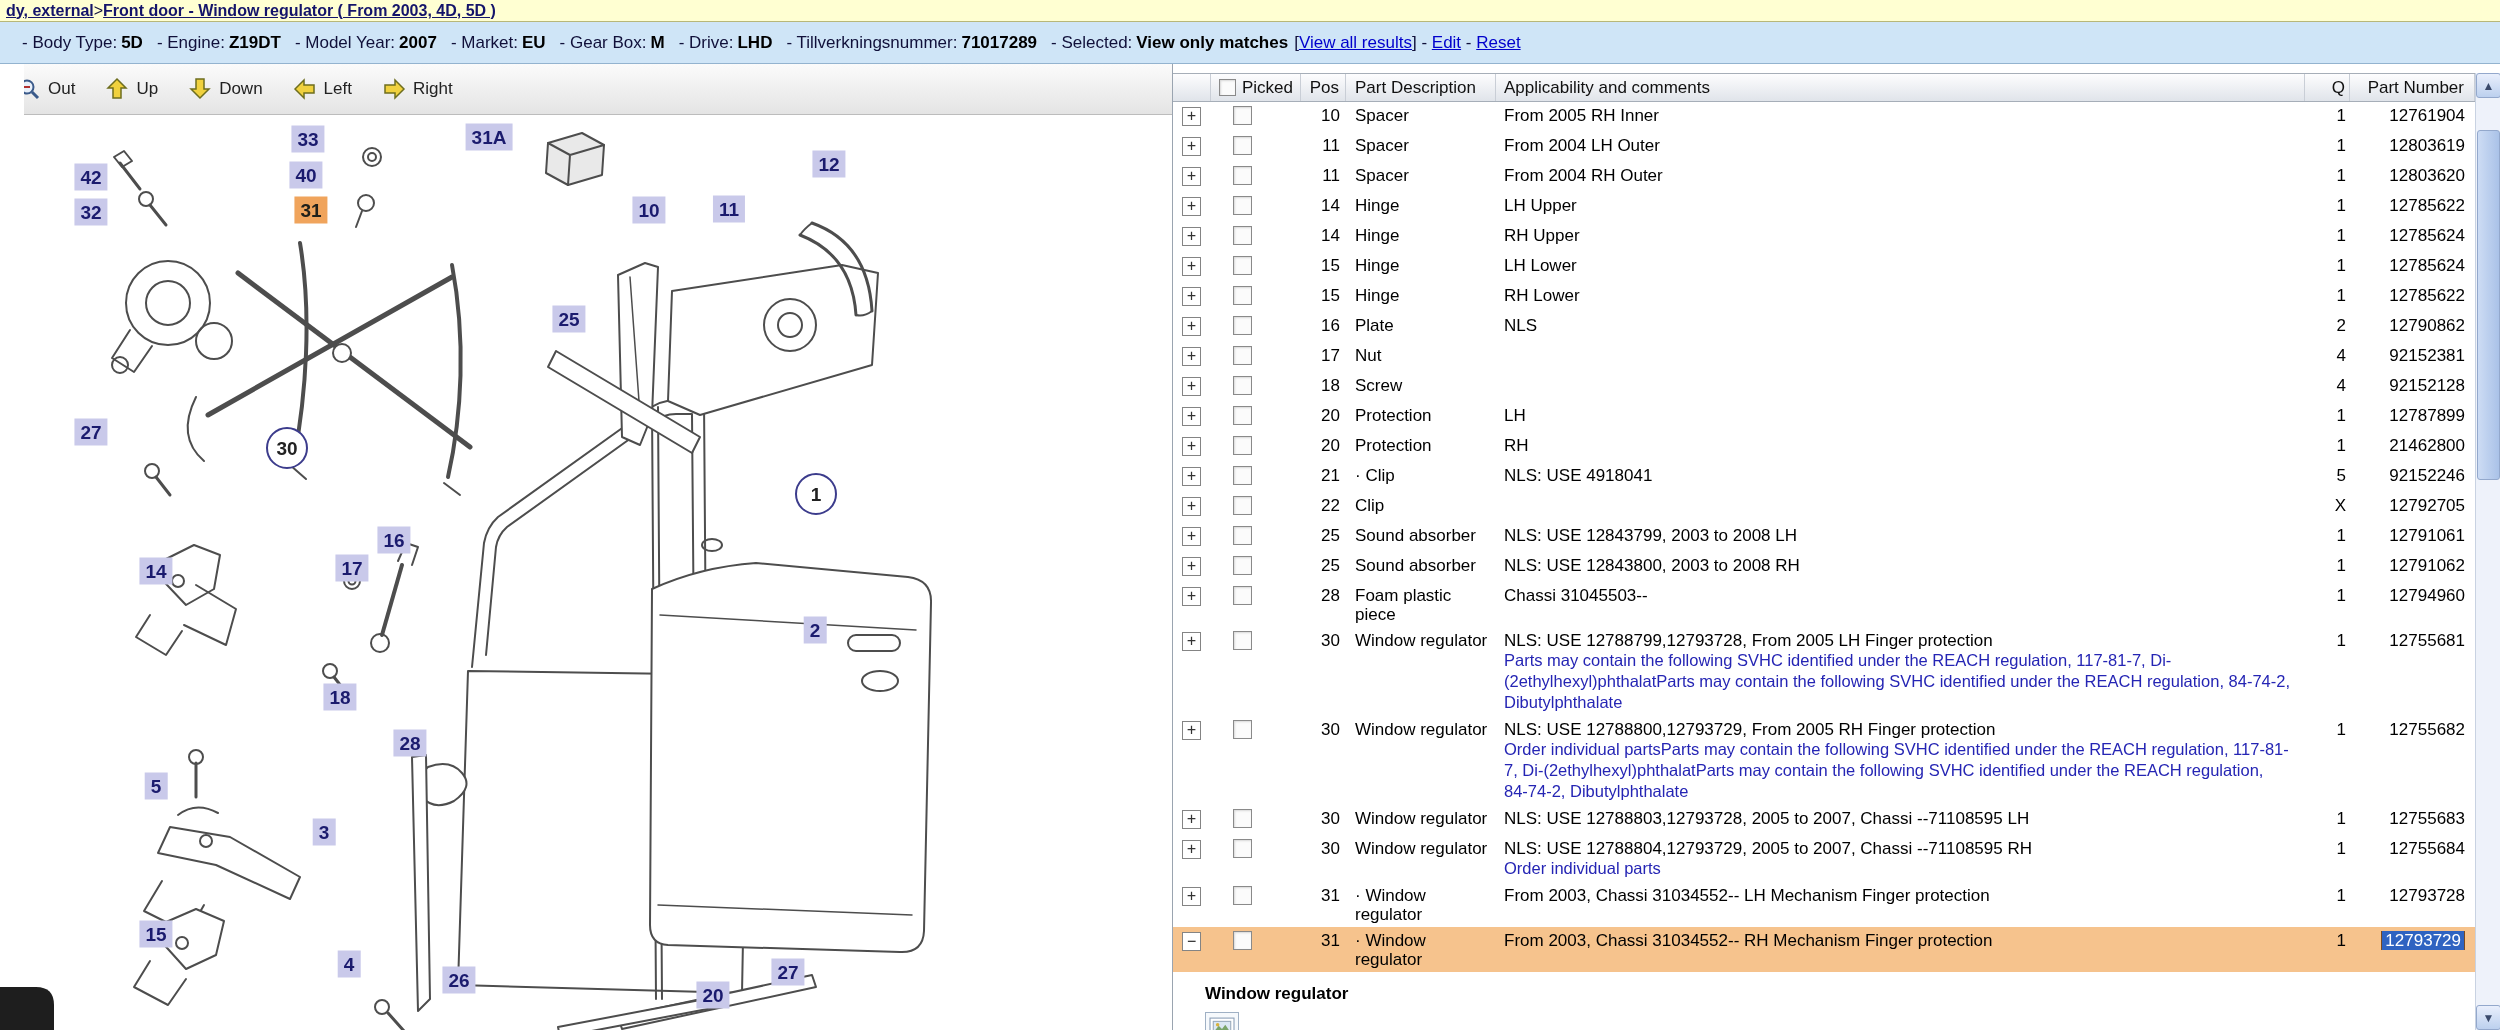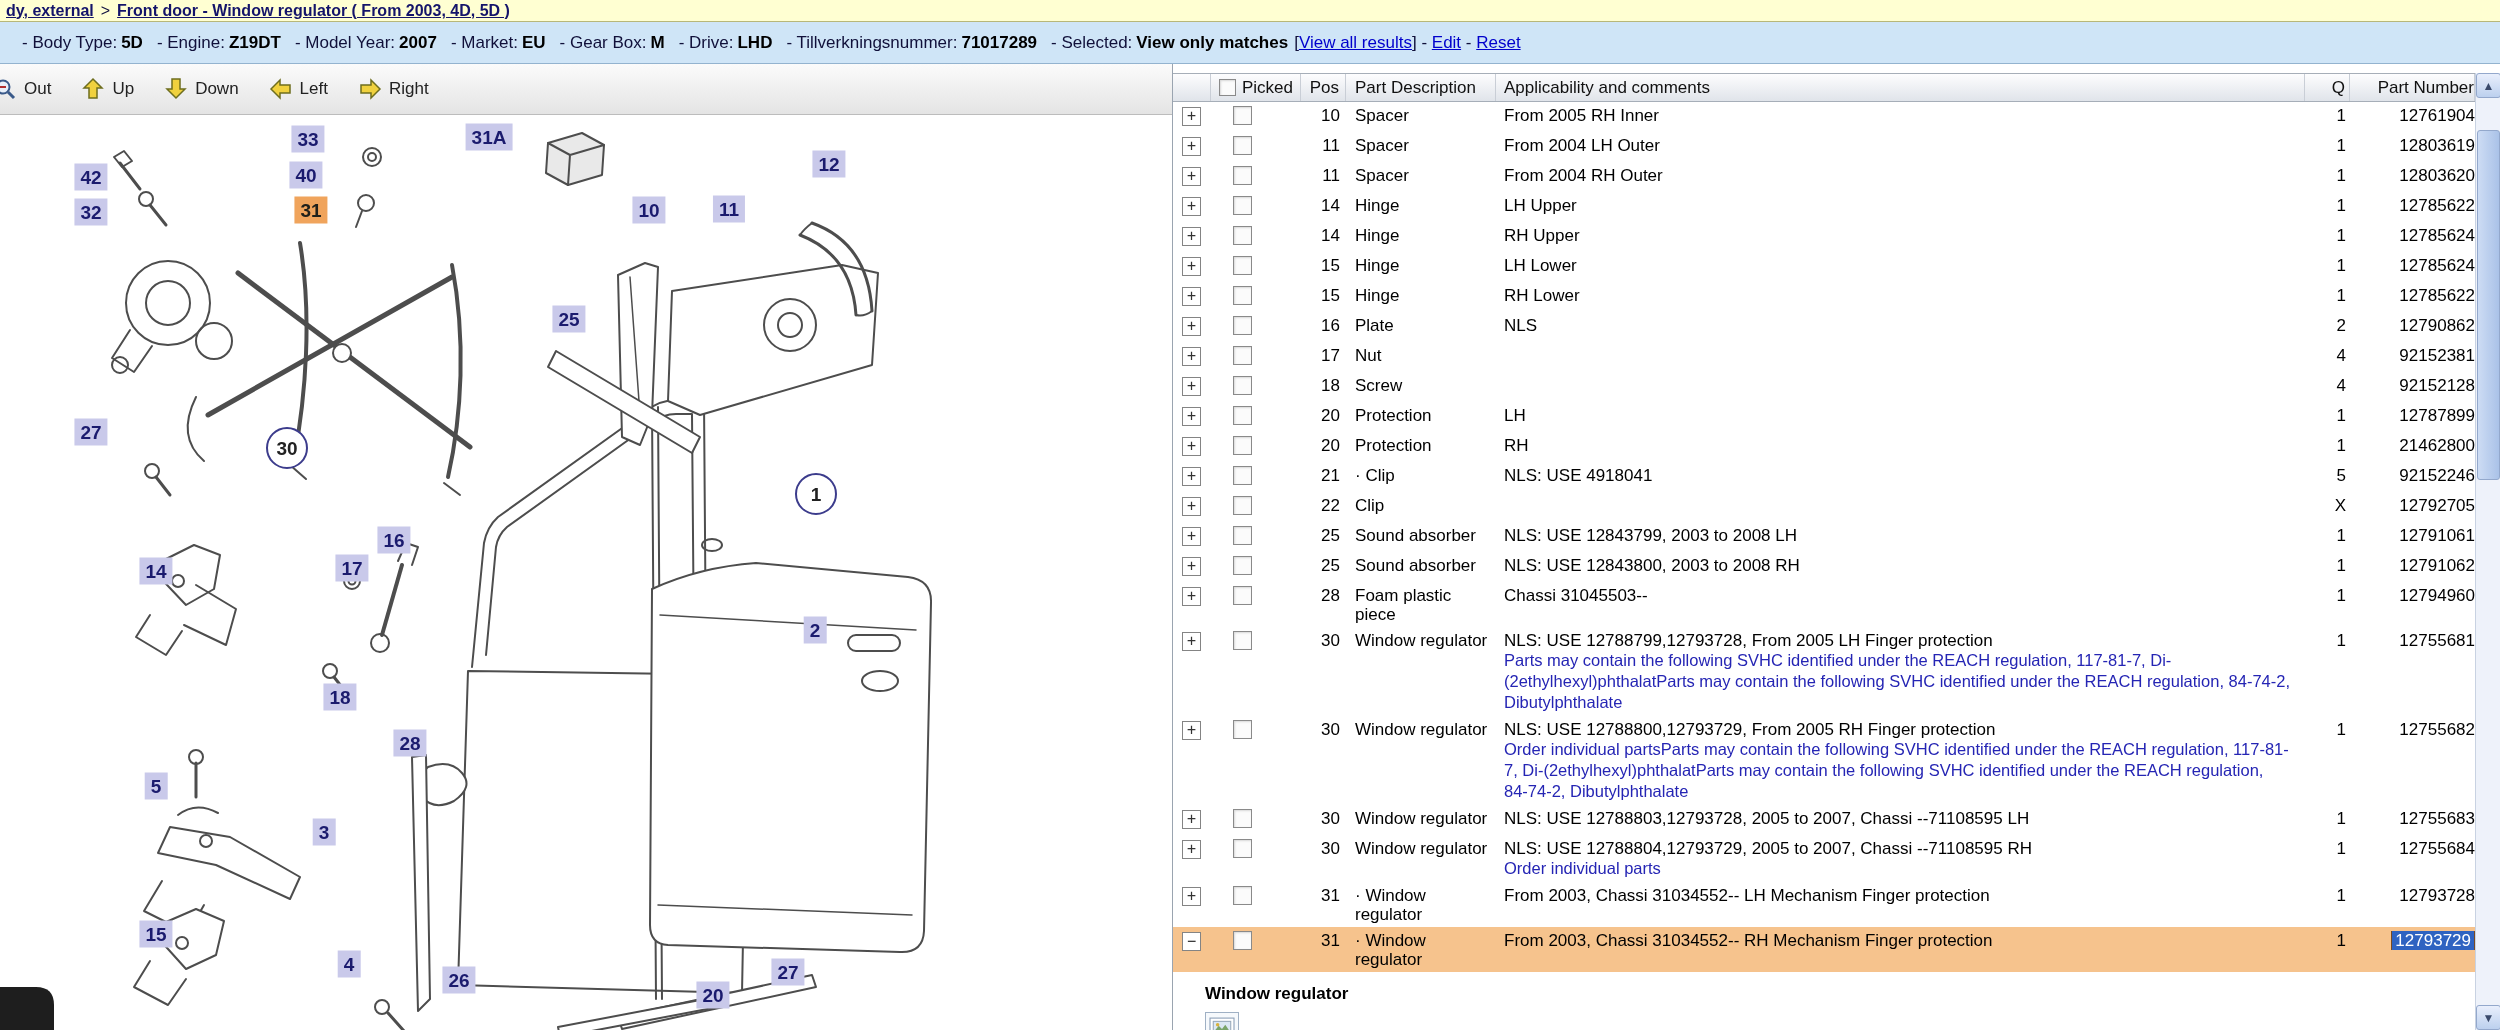--- a/index.html
+++ b/index.html
@@ -2,35 +2,35 @@
 <html style="--breadcrumb-bg: #ffffd2; --filter-bg: #cfe5f7; --highlight-row: #f6c38d; --selection-bg: #2f63c1; --note-text: #2525b4; --label-bg: #c9c9ea; --label-text: #1b1b6e; --label-highlight-bg: #f0a45c; --link: #0000cc;"><head>
 <meta charset="utf-8">
 <style>
   * { margin:0; padding:0; box-sizing:border-box; }
   html,body { width:2500px; height:1030px; overflow:hidden; background:#fff;
               font-family:"Liberation Sans","DejaVu Sans",sans-serif; }
   .app { width:2500px; height:1030px; display:flex; flex-direction:column; background:#fff; }
 
   
   .breadcrumb-bar { height:22px; background:var(--breadcrumb-bg,#ffffd2); border-bottom:1px solid #b7b77a;
-                    display:flex; align-items:center; gap:7px; padding:0 6px; font-size:16px; color:#101040; white-space:nowrap; }
+                    display:flex; align-items:center; padding:0 6px; font-size:16px; color:#101040; white-space:nowrap; }
   .breadcrumb-bar a { color:#14146a; text-decoration:underline; cursor:pointer; font-weight:bold; }
   .filter-bar { height:42px; background:var(--filter-bg,#cfe5f7); border-bottom:1px solid #93b3cf;
                 display:flex; align-items:center; padding:0 8px; font-size:17px; color:#10103a; white-space:nowrap; }
   .filter-bar .fb-label { margin-left:14px; }
   .filter-bar b { color:#000; margin-left:4px; }
   .filter-bar a { color:var(--link,#0000cc); text-decoration:underline; cursor:pointer;margin-top:15px; }
   .fb-links { margin-left:6px; }
   .fb-sep { white-space:pre; }
 
   
   .content { display:flex; height:966px; }
   .left-panel { width:1173px; border-right:1px solid #9aa4b0; display:flex; flex-direction:column; background:#fff; }
   .toolbar { height:51px; background:linear-gradient(#fbfbfb,#e4e4e4); border-bottom:1px solid #bcbcbc;
-             display:flex; align-items:center; gap:30px; padding:0 6px; font-size:17px; color:#222; overflow:hidden; }
+             display:flex; align-items:center; gap:30px; padding:0 6px; font-size:17px; color:#222; overflow:hidden;margin-left:24px; }
   .tb-btn { display:flex; align-items:center; gap:7px; cursor:pointer; }
   .tb-btn:first-child .tb-icon { margin-left:-13px; }
   .tb-icon { display:flex; align-items:center; }
 
   .diagram { position:relative; flex:1; background:#fff; overflow:hidden; }
   .diagram svg.art { position:absolute; left:0; top:0; }
   .dlabel { position:absolute; transform:translate(-50%,-50%); background:var(--label-bg,#c9c9ea);
             color:var(--label-text,#1b1b6e); font-weight:bold; font-size:19px; line-height:1;
             padding:4px 6px; cursor:pointer; white-space:nowrap; }
   .dlabel.highlight { background:var(--label-highlight-bg,#f0a45c); color:#20201a; }
@@ -43,21 +43,21 @@
   .thead { display:flex; height:29px; background:linear-gradient(#fdfdfe,#e0e4ea);
            border-top:1px solid #a6aeb8; border-bottom:1px solid #a6aeb8; font-size:17px; color:#111; }
   .thead .cell { border-right:1px solid #c9ced6; height:100%; display:flex; align-items:center; }
   .cell { overflow:hidden; }
   .c-exp  { width:38px; flex:none; }
   .c-pick { width:90px; flex:none; }
   .c-pos  { width:45px; flex:none; justify-content:flex-end; text-align:right; padding-right:6px; }
   .c-desc { width:150px; flex:none; padding-left:9px; }
   .c-app  { flex:1; padding-left:8px; }
   .c-q    { width:45px; flex:none; text-align:right; justify-content:flex-end; padding-right:4px; }
-  .c-part { width:125px; flex:none; text-align:right; justify-content:flex-end; }
+  .c-part { width:125px; flex:none; text-align:right; justify-content:flex-end; padding-right:10px; }
   .thead .c-pick { padding-left:8px; gap:6px; }
 
   .tbody { font-size:17px; color:#000; }
   .trow { display:flex; align-items:flex-start; min-height:28px; padding:4px 0 3px; line-height:19px; }
   .trow.hl { background:var(--highlight-row,#f6c38d); }
   .expand-box { display:inline-flex; width:19px; height:19px; border:1px solid #848484; background:#fff;
                 align-items:center; justify-content:center; font-size:15px; line-height:1; color:#333;
                 margin-left:9px; cursor:pointer; font-family:"DejaVu Sans Mono",monospace; }
   .checkbox { display:inline-block; width:19px; height:19px; border:1px solid #8a8a8a; background:#fbfbfb;
               box-shadow:inset 1px 1px 2px #d8d8d8; margin-left:22px; cursor:pointer; }

